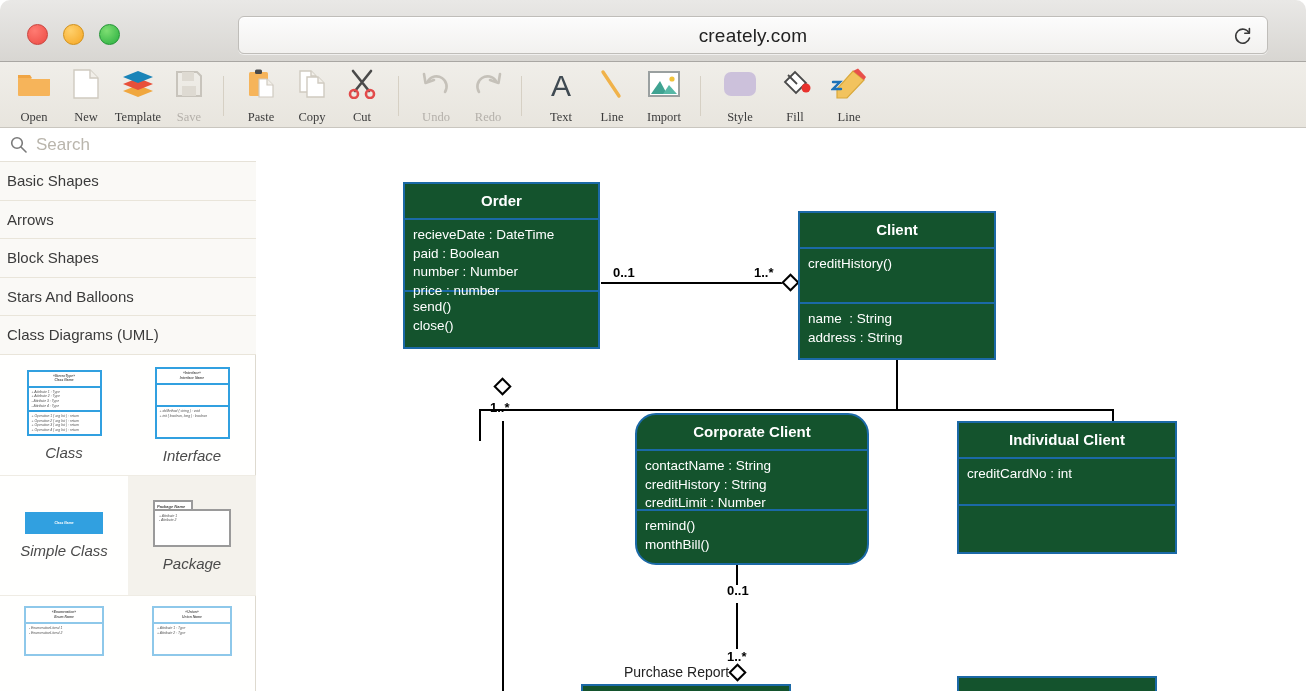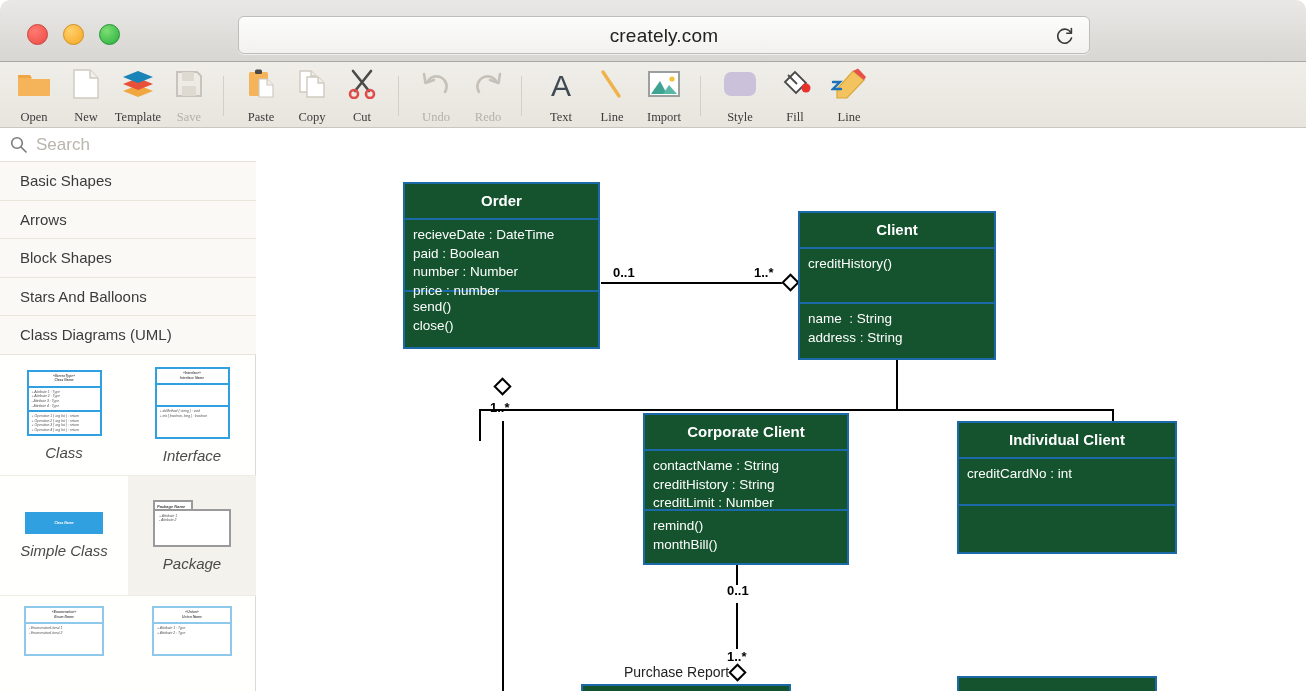--- a/index.html
+++ b/index.html
@@ -14,21 +14,21 @@
     border-bottom:1px solid #a9a7a3;
     border-top-left-radius:10px; border-top-right-radius:10px;
   }
   .traffic{ position:absolute; left:27px; top:24px; display:flex; gap:15px; }
   .dot{ width:21px; height:21px; border-radius:50%; }
   .dot.red{ background:radial-gradient(circle at 35% 30%,#ff7b72,#ec4a43); border:1px solid #c9403a; }
   .dot.yellow{ background:radial-gradient(circle at 35% 30%,#ffd06b,#f5a623); border:1px solid #d18f15; }
   .dot.green{ background:radial-gradient(circle at 35% 30%,#7ede72,#27ae3e); border:1px solid #1f9332; }
 
   .urlbar{
-    position:absolute; left:238px; top:16px; width:852px; height:38px;
+    position:absolute; left:238px; top:16px; width:1030px; height:38px;
     background:linear-gradient(#fcfcfc,#f2f1ef);
     border:1px solid #bfbdb9; border-radius:6px;
     box-shadow:inset 0 1px 0 #fff, 0 1px 0 rgba(255,255,255,.6);
   }
   .url-text{
     position:absolute; left:0; right:0; top:8px; text-align:center;
     font-size:19px; color:#222; letter-spacing:.2px;
   }
   .reload{
     position:absolute; right:14px; top:9px; width:20px; height:20px;
@@ -62,21 +62,21 @@
     display:flex; align-items:center;
   }
   .search-icon{ width:36px; display:flex; justify-content:center; color:#7a7a7a; }
   .search-input{
     border:0; outline:0; background:transparent; font-size:17px; color:#333;
     font-family:"Liberation Sans", sans-serif; width:200px;
   }
   .search-input::placeholder{ color:#b9b5ac; }
   .cat{
     width:256px; height:38.5px; display:flex; align-items:center;
-    padding-left:20px; font-size:15px; color:#3b3b3b;
+    padding-left:7px; font-size:15px; color:#3b3b3b;
     background:#faf9f6; border-bottom:1px solid #e9e5da; cursor:pointer;
   }
   .shapegrid{ position:absolute; left:0; top:228px; width:256px; }
   .shaperow{ display:flex;font-style:italic; }
   .shapecell{
     width:128px; height:120px; display:flex; flex-direction:column;
     align-items:center; justify-content:center; cursor:pointer;
     border-bottom:1px solid #efece4;
   }
   .shapecell.hl{ background:#f4f2ec; }
@@ -478,21 +478,21 @@
       <div class="title">Client</div>
       <div class="compartment" style="height:55px">
         <div class="row">creditHistory()</div>
       </div>
       <div class="compartment" style="height:54px">
         <div class="row">name  : String</div>
         <div class="row">address : String</div>
       </div>
     </div>
 
-    <div class="node" style="left:386px; top:285px; width:206px;">
+    <div class="node" style="left:378px; top:285px; width:234px;border-radius:21px;">
       <div class="title">Corporate Client</div>
       <div class="compartment" style="height:60px">
         <div class="row">contactName : String</div>
         <div class="row">creditHistory : String</div>
         <div class="row">creditLimit : Number</div>
       </div>
       <div class="compartment" style="height:52px">
         <div class="row">remind()</div>
         <div class="row">monthBill()</div>
       </div>

